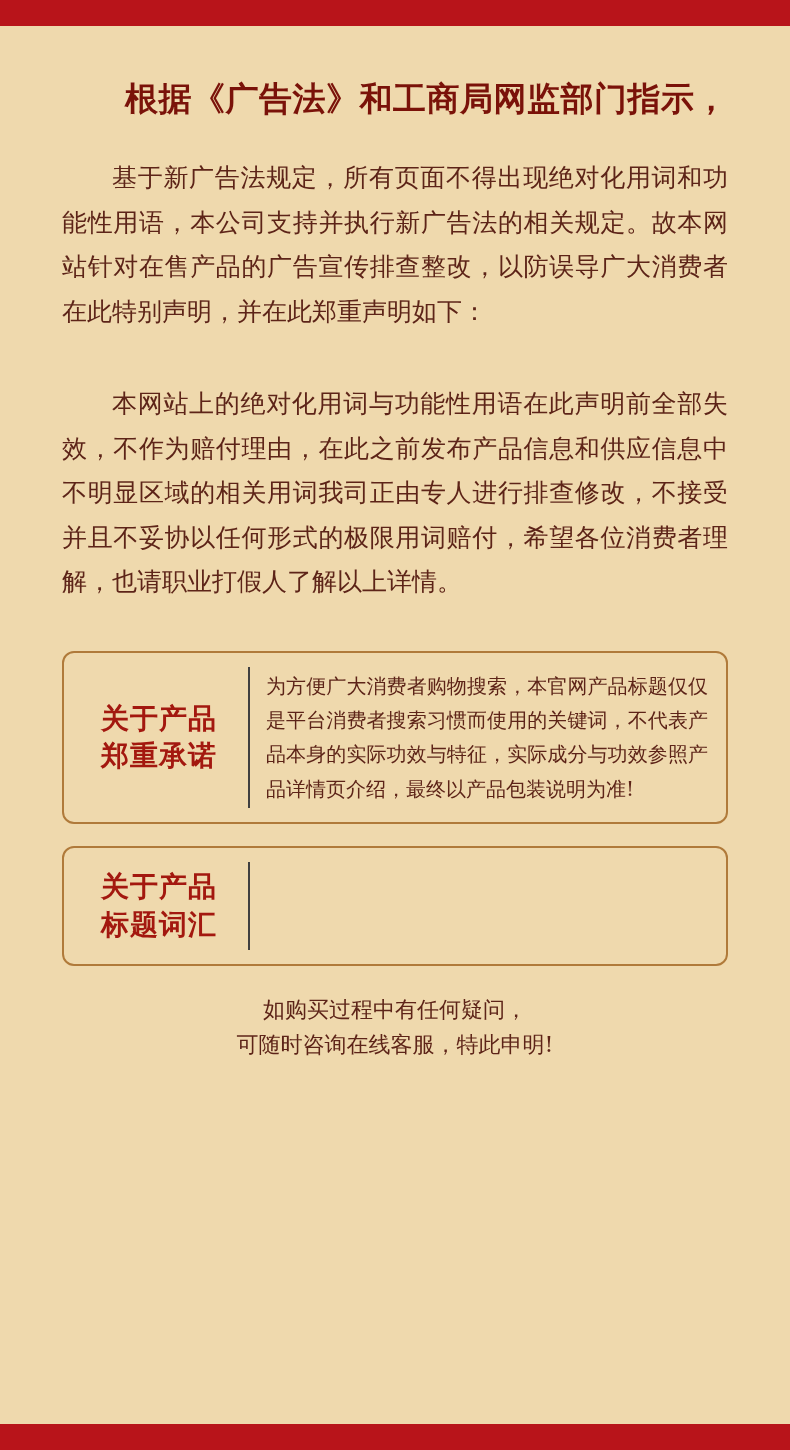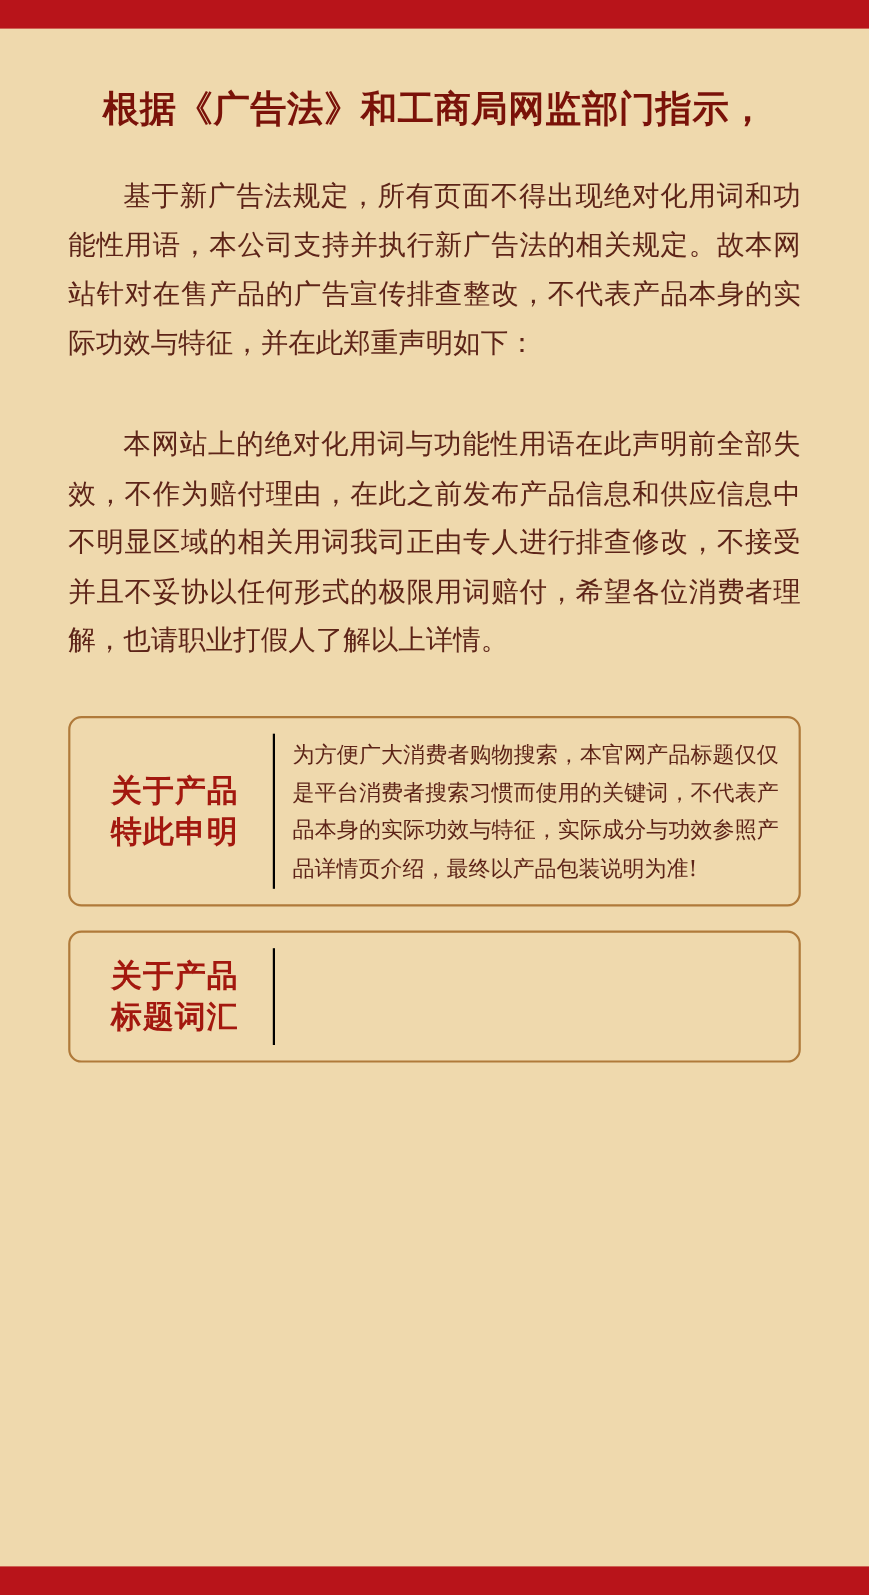--- a/index.html
+++ b/index.html
@@ -42,21 +42,21 @@
     box-sizing: border-box;
     padding: 0 62px;
   }
   .headline {
     margin: 0;
     padding-top: 48px;
     color: #7a1209;
     font-size: 33px;
     line-height: 1.52;
     font-weight: bold;
-    text-align: center;
+    text-align: right;
     letter-spacing: 0.5px;
     font-family: "DejaVu Serif", "Liberation Serif", serif;
   }
   .headline .l2 {
     display: block;
   }
   .para {
     margin: 0;
     color: #5d2418;
     font-size: 25px;
@@ -87,21 +87,21 @@
     width: 180px;
     display: flex;
     flex-direction: column;
     justify-content: center;
     align-items: center;
     color: #a3180f;
     font-size: 28px;
     font-weight: bold;
     line-height: 1.35;
     letter-spacing: 1px;
-    border-right: 2px solid #000000;
+    border-right: 2px solid #404040;
     padding: 6px 10px;
     box-sizing: border-box;
     font-family: "DejaVu Serif", "Liberation Serif", serif;
     text-align: center;
   }
   .card-body {
     flex: 1 1 auto;
     color: #5d2418;
     font-size: 20px;
     line-height: 1.72;
@@ -126,42 +126,44 @@
 <div class="page">
 
   <div class="top-bar"></div>
 
   <div class="content">
 
     <h1 class="headline">
       <span class="l1">根据《广告法》和工商局网监部门指示，</span>
     </h1>
 
-    <p class="para p1">基于新广告法规定，所有页面不得出现绝对化用词和功能性用语，本公司支持并执行新广告法的相关规定。故本网站针对在售产品的广告宣传排查整改，不代表产品本身的实际功效与特征，并在此郑重声明如下：</p>
+    <p class="para p1">基于新广告法规定，所有页面不得出现绝对化用词和功能性用语，本公司支持并执行新广告法的相关规定。故本网站针对在售产品的广告宣传排查整改，以防误导广大消费者在此特别声明，并在此郑重声明如下：</p>
     <p class="para p2">本网站上的绝对化用词与功能性用语在此声明前全部失效，不作为赔付理由，在此之前发布产品信息和供应信息中不明显区域的相关用词我司正由专人进行排查修改，不接受并且不妥协以任何形式的极限用词赔付，希望各位消费者理解，也请职业打假人了解以上详情。</p>
 
     <div class="cards">
 
       <div class="card">
         <div class="card-title">
           <span>关于产品</span>
-          <span>特此申明</span>
+          <span>郑重承诺</span>
         </div>
         <div class="card-body">为方便广大消费者购物搜索，本官网产品标题仅仅是平台消费者搜索习惯而使用的关键词，不代表产品本身的实际功效与特征，实际成分与功效参照产品详情页介绍，最终以产品包装说明为准!</div>
       </div>
 
       <div class="card">
         <div class="card-title">
           <span>关于产品</span>
           <span>标题词汇</span>
         </div>
       </div>
 
 
     </div>
 
     <div class="footer-note">
+      <span>如购买过程中有任何疑问，</span>
+      <span>可随时咨询在线客服，特此申明!</span>
     </div>
 
   </div>
 
   <div class="bottom-bar"></div>
 </div>
 
 </body></html>

